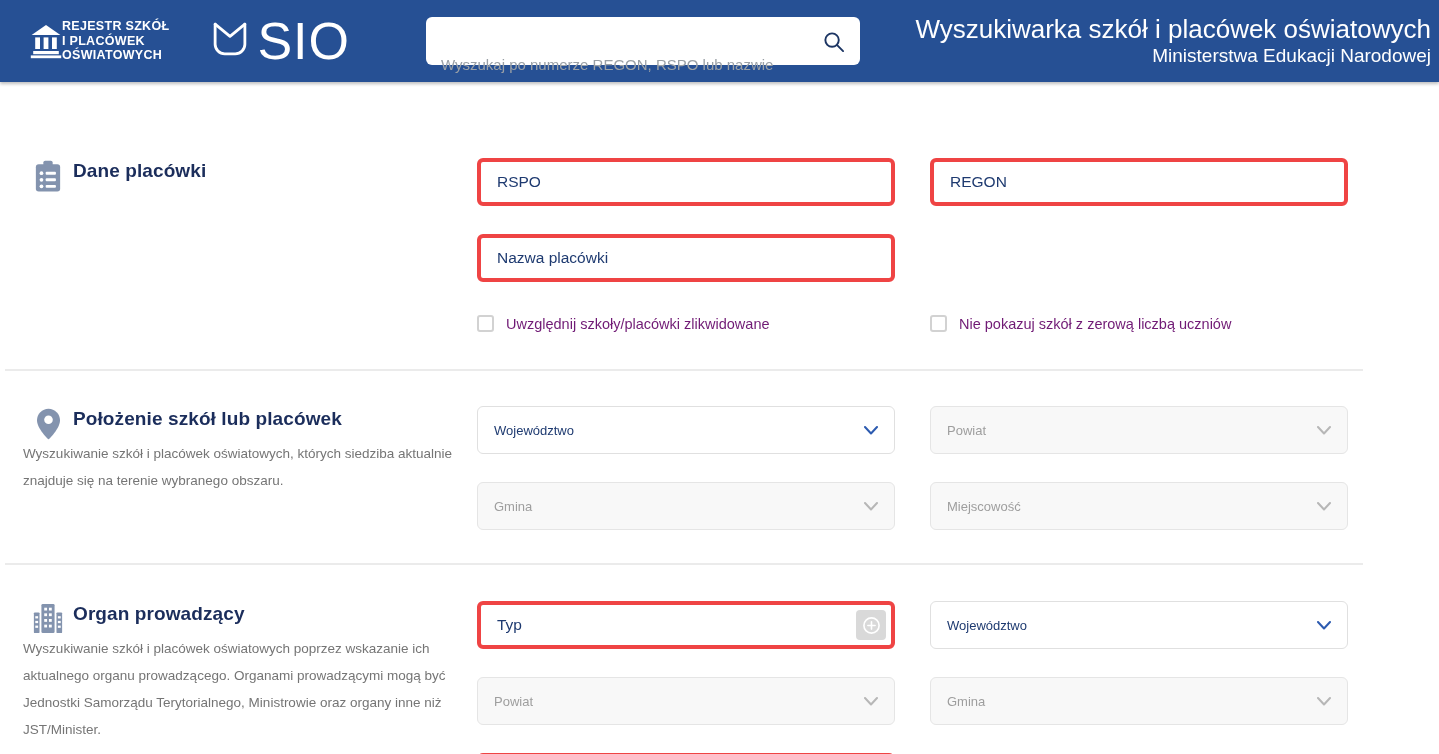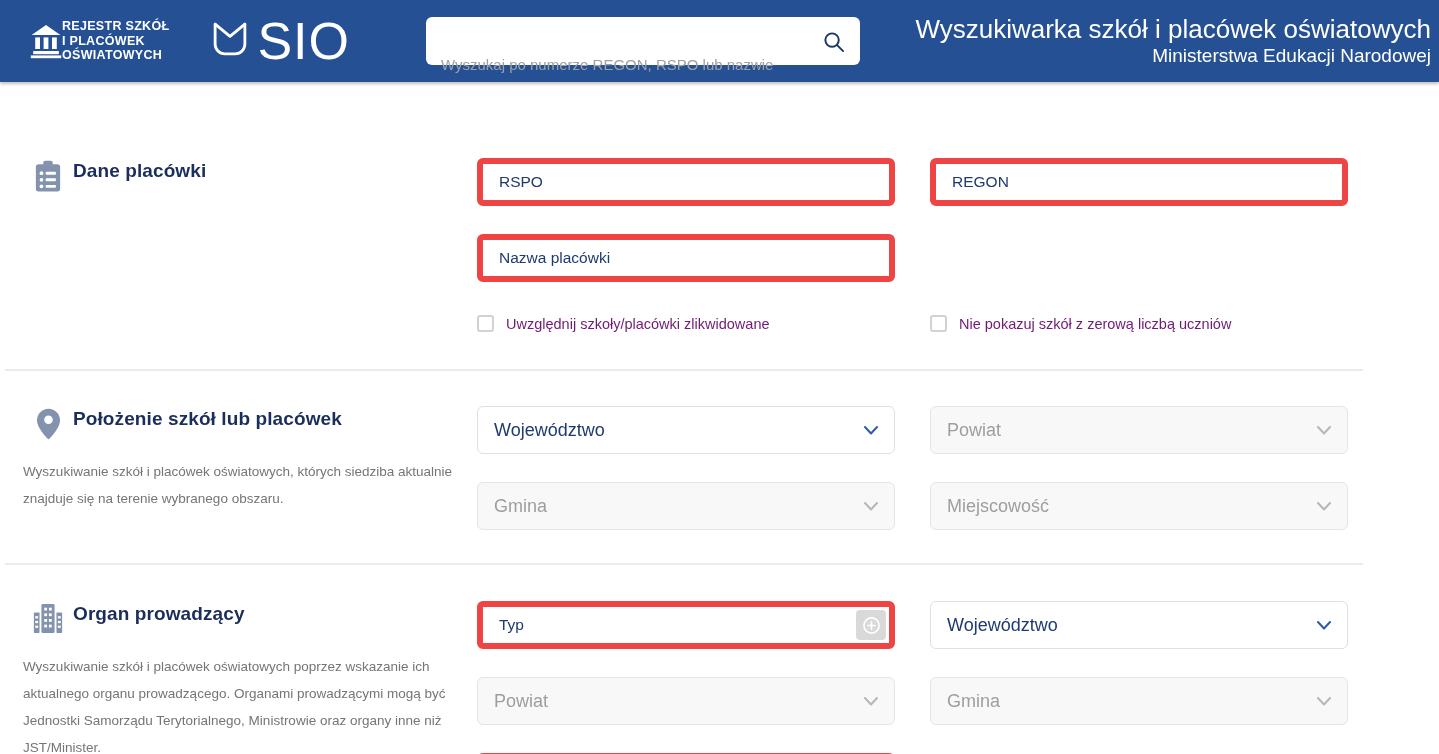--- a/index.html
+++ b/index.html
@@ -23,30 +23,30 @@
   .ht-main { font-size:26px; font-weight:500; line-height:30px; }
   .ht-sub { font-size:19px; font-weight:500; line-height:24px; }
 
   
   .main { padding-top:76px; }
   .section { display:flex; padding-left:23px; }
   .sec-info { width:454px; padding-right:16px; }
   .sec-head { display:flex; align-items:flex-start; gap:9px; padding-left:9px; margin-top:2px; }
   .sec-icon { width:32px; display:flex; justify-content:center; align-items:center; color:#8393ae; }
   .sec-title { font-size:19px; font-weight:bold; color:#1b2d5b; letter-spacing:.1px; }
-  .sec-desc { margin-top:18px; font-size:13.5px; line-height:27px; color:#757575; max-width:438px; }
+  .sec-desc { font-size:13.5px; line-height:27px; color:#757575; max-width:438px; }
   .sec-fields { display:flex; flex-direction:column; gap:28px; }
   .f-row { display:flex; gap:35px; }
   .field, .text-input, .select { width:418px; height:48px; }
-  .text-input { border:6px solid #ef4444; border-radius:6px; padding:9px 16px; font-size:15.5px;
+  .text-input { border:4px solid #ef4444; border-radius:6px; padding:9px 16px; font-size:15.5px;
     color:#1e3a70; font-family:inherit; outline:none; background:#fff; }
   .text-input::placeholder { color:#1e3a70; opacity:1; }
   .select { border:1px solid #e0e0e0; border-radius:6px; background:#fff; display:flex;
     align-items:center; justify-content:space-between; padding:0 16px; cursor:pointer; }
-  .select .lbl { font-size:18px; color:#1e3a70;text-align:right; }
+  .select .lbl { font-size:13px; color:#1e3a70;text-align:right; }
   .select .chev { color:#2d5bb0; display:flex; }
   .select.disabled { background:#f8f8f8; border-color:#e5e5e5; cursor:default; }
   .select.disabled .lbl { color:#9e9e9e; }
   .select.disabled .chev { color:#b7b7b7; }
   .typ-wrap { position:relative; width:418px; height:48px; }
   .typ-wrap .text-input { width:100%; height:100%; padding-right:52px; }
   .plus-btn { position:absolute; right:9px; top:9px; width:30px; height:30px; background:#d9d9d9;
     border:none; border-radius:4px; cursor:pointer; display:flex; align-items:center; justify-content:center; }
   .cb-row { margin-top:5px; }
   .cb { display:flex; align-items:center; gap:12px; width:418px; cursor:pointer; }

